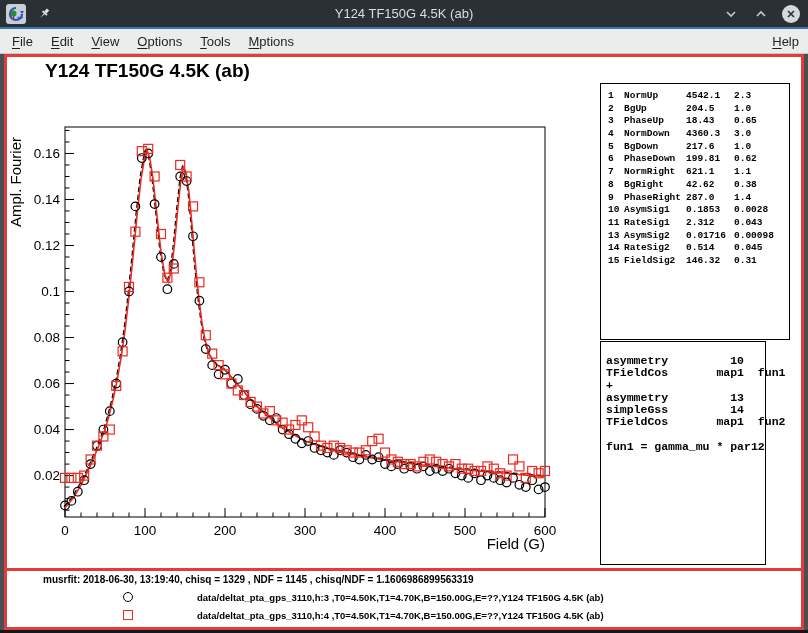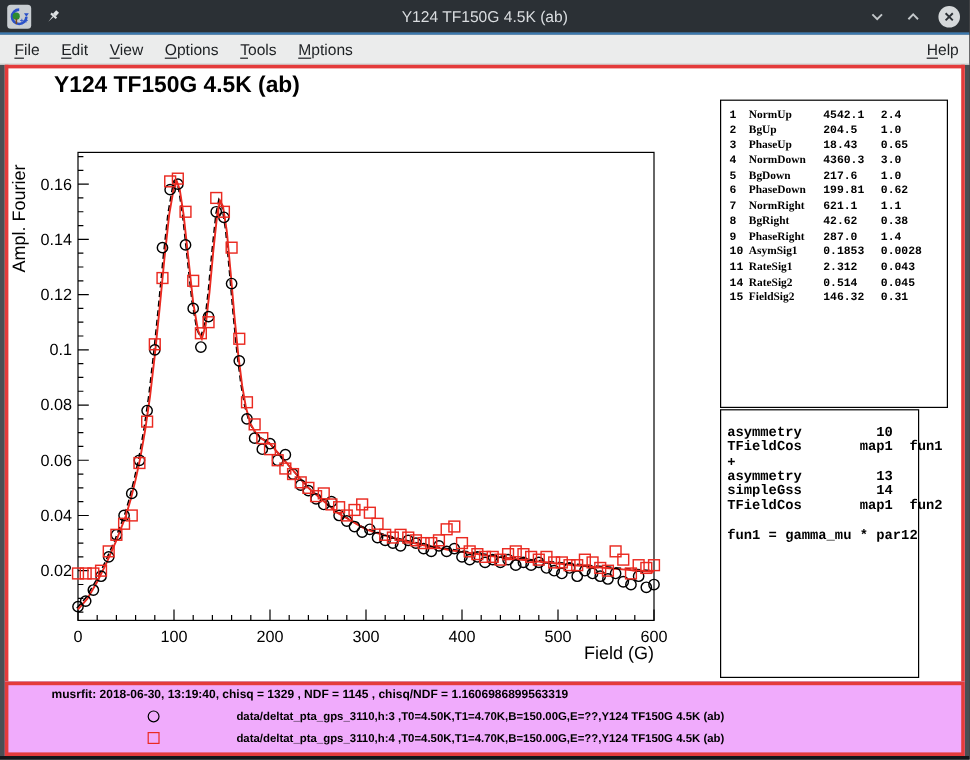--- a/index.html
+++ b/index.html
@@ -26,25 +26,25 @@
   .menu-spacer{flex:1;}
   
   .content{position:absolute;left:4px;right:4px;top:54px;bottom:3px;}
   .plot-pane{position:absolute;left:0;right:0;top:0;height:514px;background:#fff;
              border:3px solid #e43b3b;border-bottom:none;}
   #chart-host{position:absolute;left:0;top:0;width:794px;height:511px;}
   .stat-box{position:absolute;background:#fff;border:1px solid #000;
             font-family:"Liberation Mono","DejaVu Sans Mono",monospace;font-weight:bold;color:#000;}
   .params{left:593px;top:26px;width:190px;height:257px;padding:6px 0 0 7px;font-size:9.5px;}
   .prow{display:flex;height:12.7px;line-height:12.7px;}
-  .pn{width:16px;} .pname{width:62px;font-family:Liberation Serif, serif;} .pval{width:48px;} .perr{flex:1;}
+  .pn{width:16px;} .pname{width:62px;} .pval{width:48px;} .perr{flex:1;}
   .theory{left:593px;top:284px;width:166px;height:224px;padding:13px 0 0 5px;font-size:11.5px;}
   .tline{white-space:pre;height:12.3px;line-height:12.3px;}
   
-  .legend-pane{position:absolute;left:0;right:0;top:514px;height:62px;background:#f0abfc;
+  .legend-pane{position:absolute;left:0;right:0;top:514px;height:62px;background:#ffffff;
                border:3px solid #e43b3b;color:#000;}
   .status{position:absolute;left:36px;top:3px;font-size:10px;font-weight:bold;white-space:nowrap;}
   .mk{position:absolute;left:116px;width:10px;height:10px;}
   .mk.circle{border:1.4px solid #000;border-radius:50%;top:21px;}
   .mk.square{border:1.4px solid #ea2a21;top:39px;}
   .ltxt{position:absolute;left:190px;font-size:9.5px;font-weight:bold;white-space:nowrap;}
   .ltxt.r1{top:21px;} .ltxt.r2{top:39px;}
   .bottom-edge{position:absolute;left:0;right:0;bottom:0;height:3px;background:#141619;}
   svg text{font-family:"Liberation Sans",sans-serif;}
 </style>
@@ -363,21 +363,21 @@
               <rect x="527.1" y="411.783185840708" width="9" height="9"></rect>
               <rect x="533.5" y="409.48230088495575" width="9" height="9"></rect>
             </g>
           </svg></div>
       <div class="stat-box params">
         <div id="param-rows">
             <div class="prow">
               <span class="pn">1</span>
               <span class="pname">NormUp</span>
               <span class="pval">4542.1</span>
-              <span class="perr">2.4</span>
+              <span class="perr">2.3</span>
             </div>
             <div class="prow">
               <span class="pn">2</span>
               <span class="pname">BgUp</span>
               <span class="pval">204.5</span>
               <span class="perr">1.0</span>
             </div>
             <div class="prow">
               <span class="pn">3</span>
               <span class="pname">PhaseUp</span>
@@ -424,20 +424,26 @@
               <span class="pn">10</span>
               <span class="pname">AsymSig1</span>
               <span class="pval">0.1853</span>
               <span class="perr">0.0028</span>
             </div>
             <div class="prow">
               <span class="pn">11</span>
               <span class="pname">RateSig1</span>
               <span class="pval">2.312</span>
               <span class="perr">0.043</span>
+            </div>
+            <div class="prow">
+              <span class="pn">13</span>
+              <span class="pname">AsymSig2</span>
+              <span class="pval">0.01716</span>
+              <span class="perr">0.00098</span>
             </div>
             <div class="prow">
               <span class="pn">14</span>
               <span class="pname">RateSig2</span>
               <span class="pval">0.514</span>
               <span class="perr">0.045</span>
             </div>
             <div class="prow">
               <span class="pn">15</span>
               <span class="pname">FieldSig2</span>

